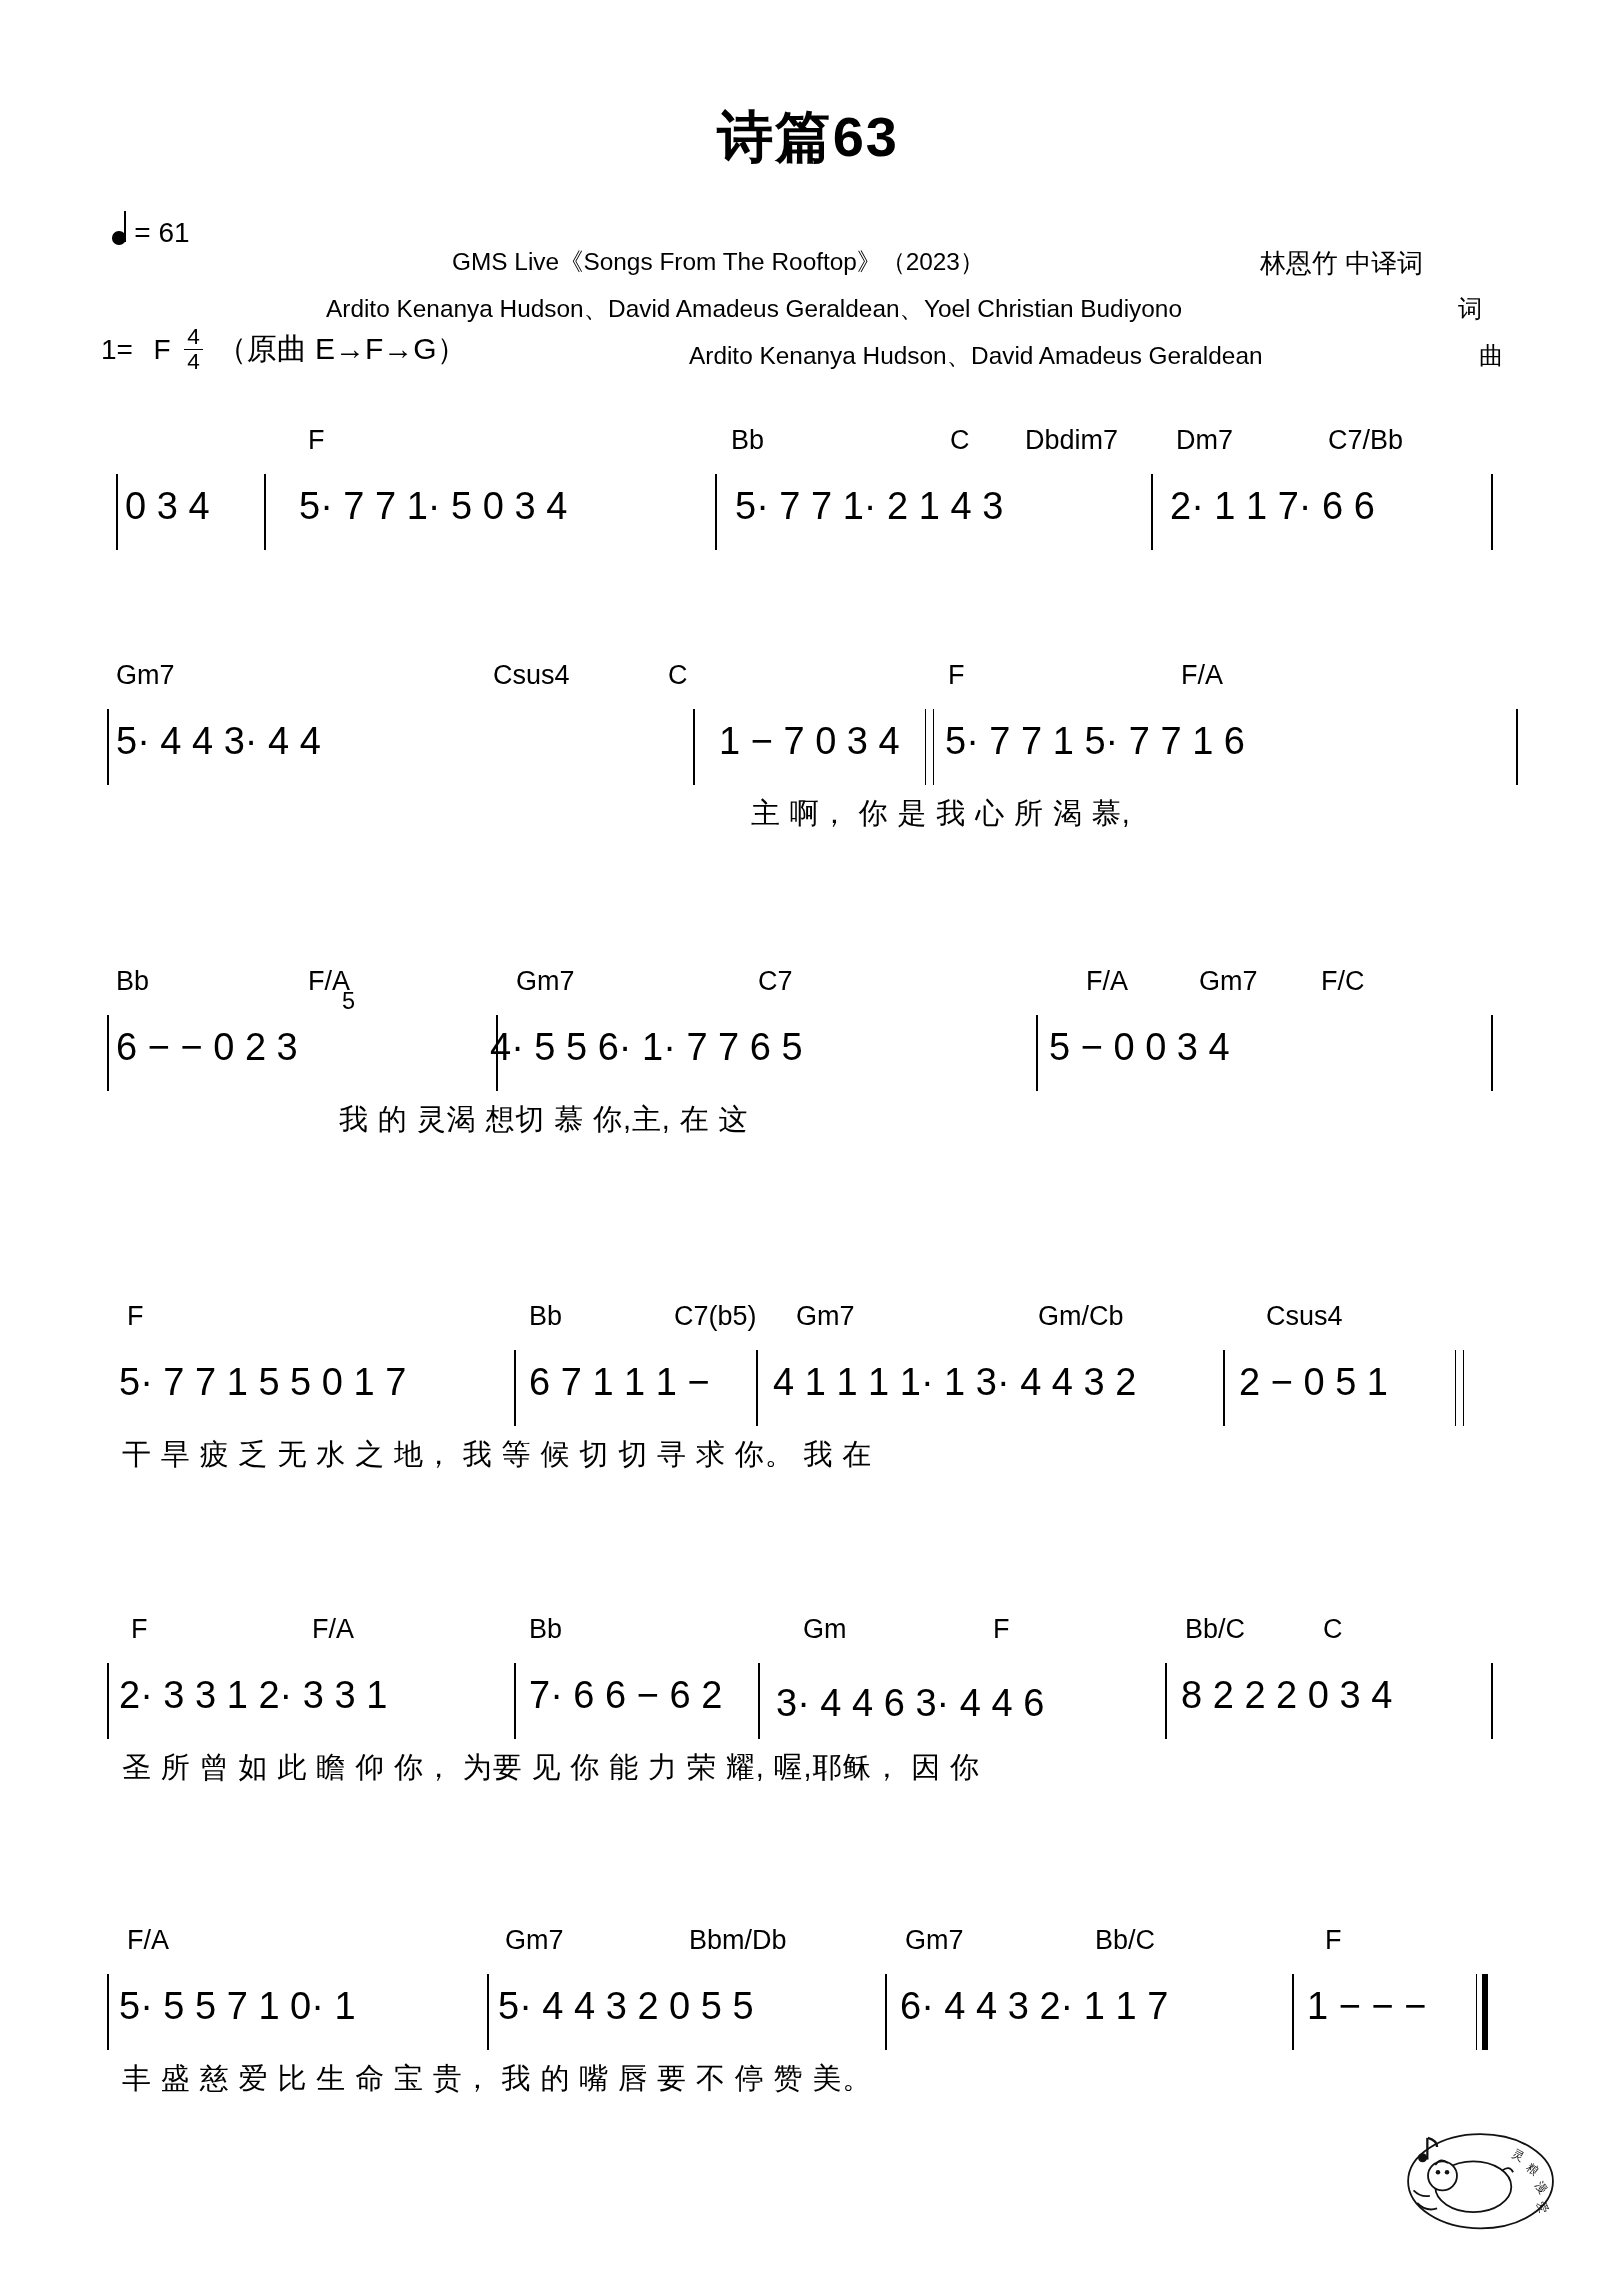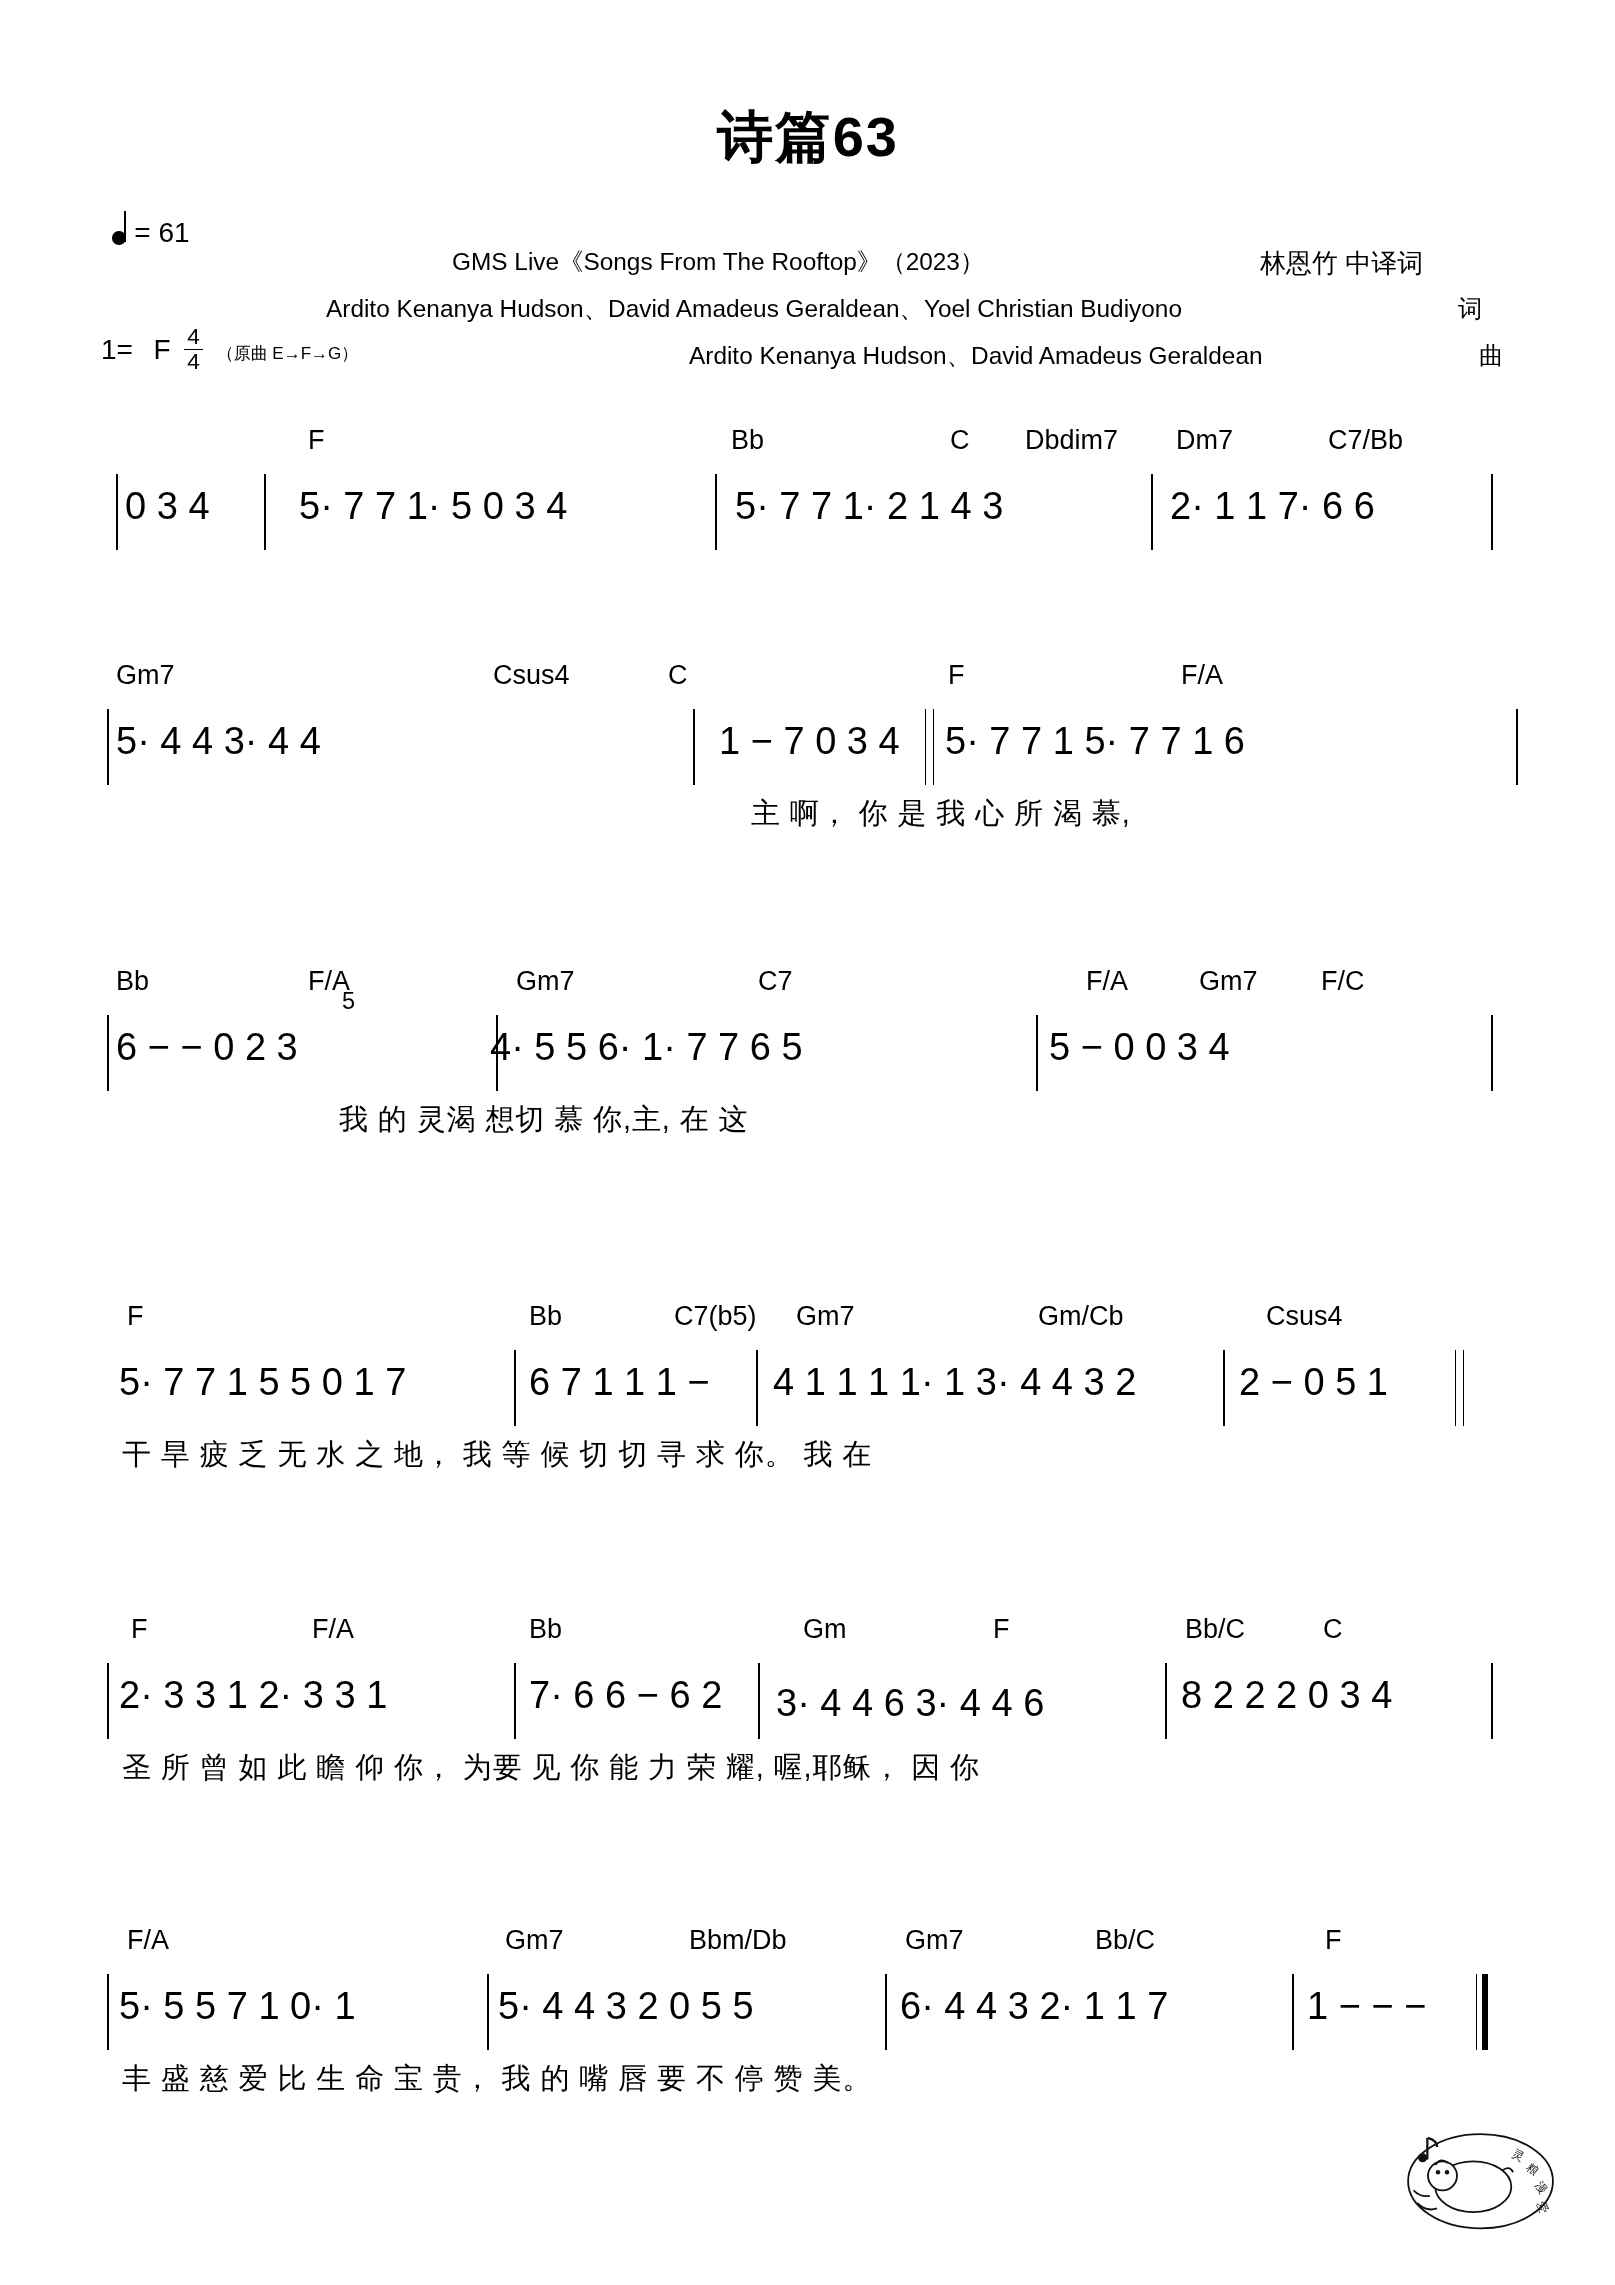--- a/index.html
+++ b/index.html
@@ -91,21 +91,21 @@
     vertical-align: middle;
     text-align: center;
     line-height: 1.05;
     font-size: 22.6px;
     margin: 0 5.4px;
     position: relative;
     top: -1.8px;
   }
   .keysig .frac .num { display: block; border-bottom: 1.8px solid #000; padding: 0 3.6px;}
   .keysig .frac .den { display: block; padding: 0 3.6px;}
-  .keysig .orig { font-size: 17px; }
+  .keysig .orig { font-size: 30px; }
 
   
   .system { position: absolute; left: 0; width: 1616px; }
 
   .chord {
     position: absolute;
     font-size: 27px;
     white-space: nowrap;
   }
   .notes {

